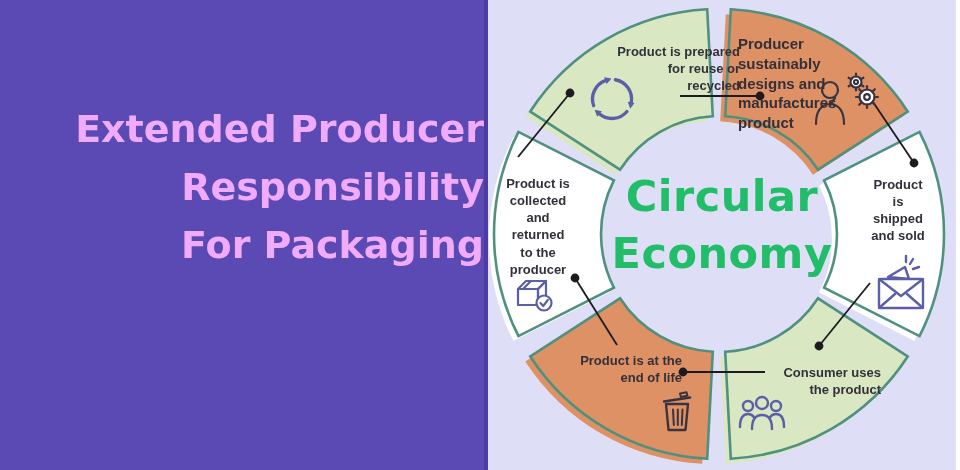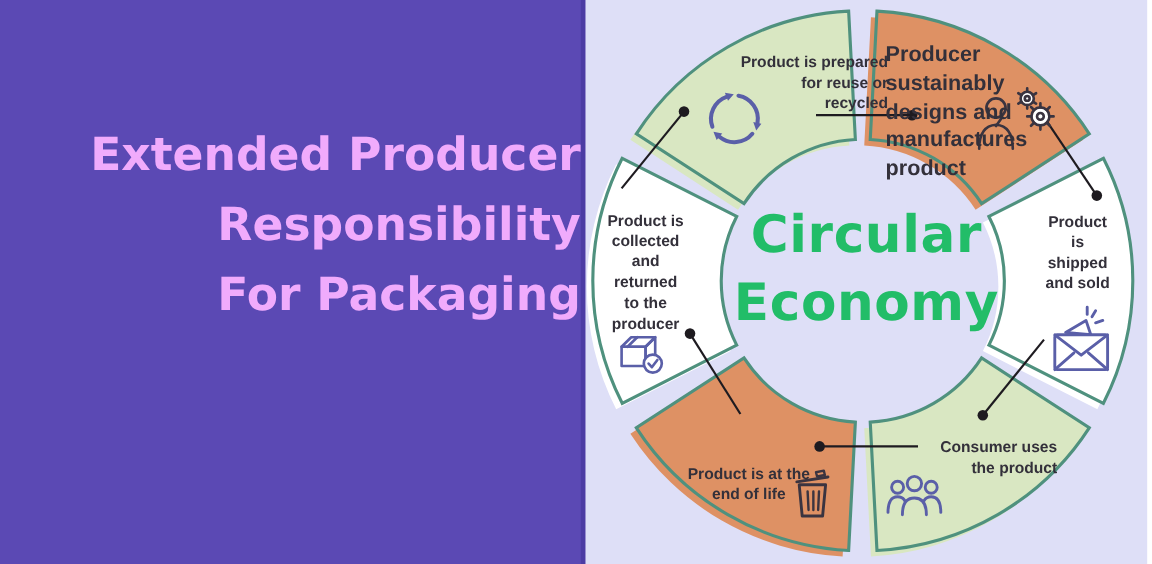--- a/index.html
+++ b/index.html
@@ -20,24 +20,24 @@
   #connectors circle{fill:var(--connector,#1E1B20);}
   .ic{fill:none;stroke-linecap:round;stroke-linejoin:round;}
   .ic-purple{stroke:var(--icon-purple,#5A5FA8);}
   .ic-dark{stroke:var(--icon-dark,#3A3440);}
   .fill-purple{fill:var(--icon-purple,#5A5FA8);stroke:none;}
   .fill-white{fill:var(--white-fill,#ffffff);}
   .fill-green{fill:var(--green-fill,#D9E7C2);}
   .seg-label{position:absolute;font-weight:bold;font-size:13px;line-height:1.32;
              color:var(--label-text,#33303A);}
   #lbl-prepared{left:96px;top:43px;width:128px;text-align:right;margin-left:28px;}
-  #lbl-producer{left:250px;top:34px;width:132px;font-size:18px;text-align:left;}
+  #lbl-producer{left:250px;top:34px;width:132px;font-size:15px;text-align:left;}
   #lbl-shipped{left:381px;top:176px;width:58px;text-align:center;}
   #lbl-collected{left:17px;top:175px;width:66px;text-align:center;}
-  #lbl-endoflife{left:78px;top:386px;width:116px;text-align:center;}
+  #lbl-endoflife{left:78px;top:352px;width:116px;text-align:right;}
   #lbl-consumer{left:281px;top:364px;width:112px;text-align:right;}
   .center-title{position:absolute;left:104px;top:168px;width:260px;text-align:center;
                 font-family:"DejaVu Sans",sans-serif;font-weight:bold;
                 font-size:43px;line-height:57px;letter-spacing:.5px;
                 color:var(--center-text,#22BD68);}
 </style>
 </head>
 <body>
 
 <div class="stage">

